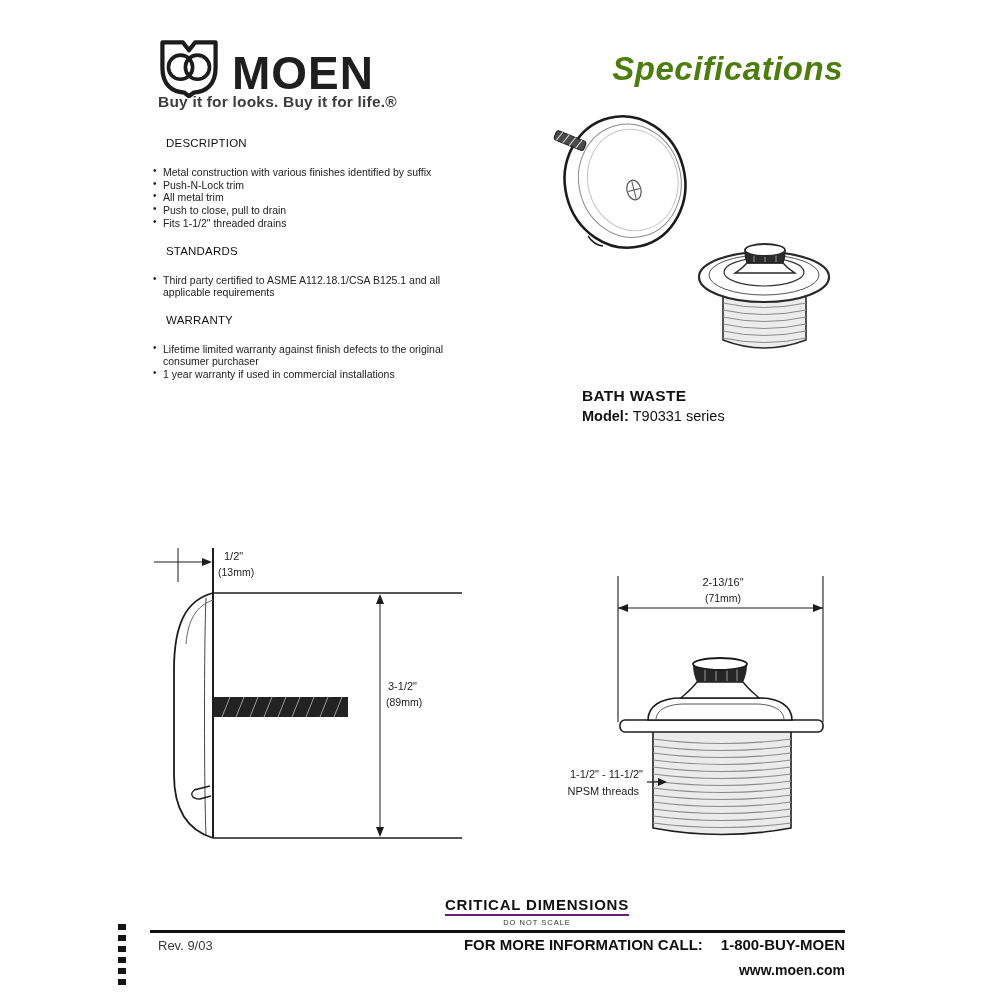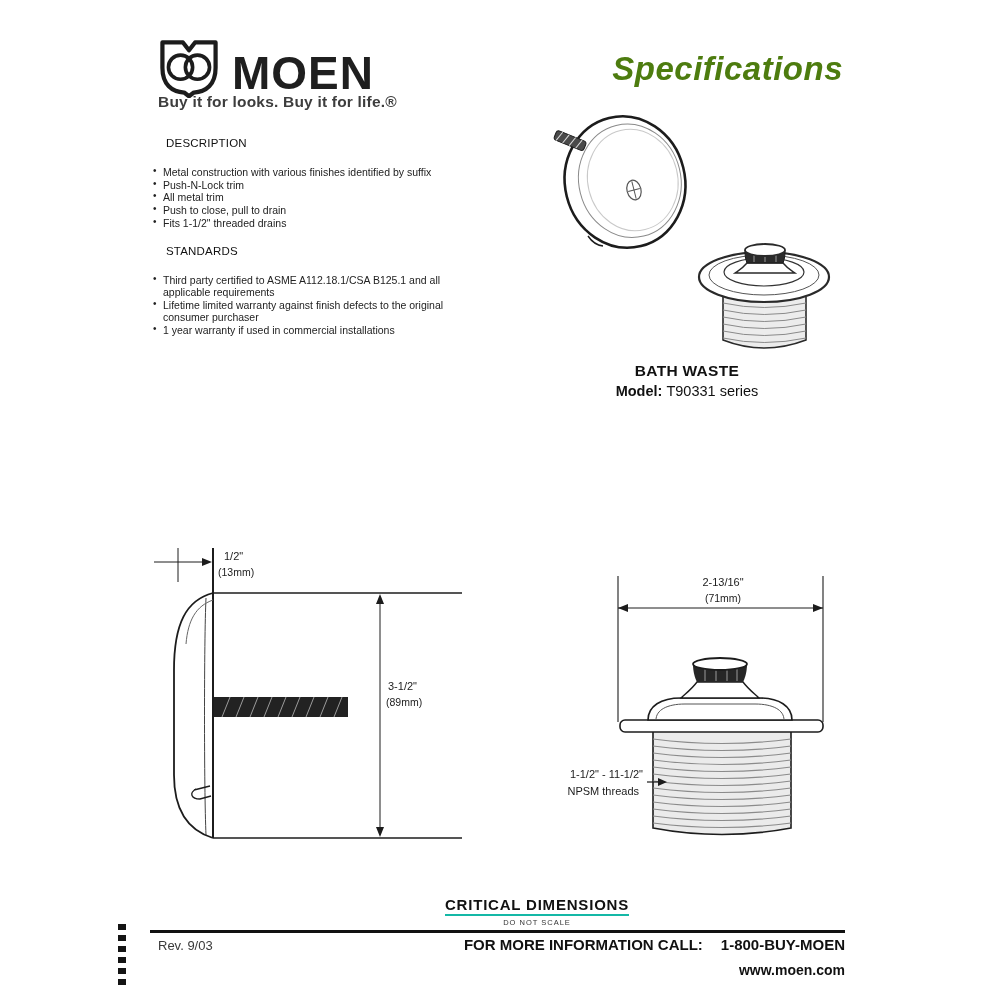--- a/index.html
+++ b/index.html
@@ -15,28 +15,28 @@
   .spec-title{font-style:italic;font-weight:700;font-size:33px;color:#4d7c0f;text-align:right;letter-spacing:.5px;}
 
   
   .info-col{width:324px;}
   .info-col h3{margin:16px;font-size:11.5px;font-weight:400;line-height:1.12;letter-spacing:.2px;color:#111;}
   .info-col ul{margin:0 0 1px 0;padding:0 0 0 13px;list-style:none;}
   .info-col li{font-size:10.5px;line-height:1.16;color:#222;position:relative;margin:0 0 .5px 0;}
   .info-col li::before{content:"•";position:absolute;left:-10px;top:-1px;font-size:10px;color:#222;}
 
   
-  .prod-caption{width:210px;text-align:center;}
+  .prod-caption{width:210px;text-align:left;margin-top:25px;}
   .prod-name{font-weight:800;font-size:15.5px;letter-spacing:.3px;color:#111;}
   .prod-model{font-size:14.5px;margin-top:3px;color:#111;}
   .prod-model .lbl{font-weight:800;}
 
   
   .critical-wrap{width:380px;text-align:center;}
-  .critical{display:inline-block;font-weight:800;font-size:15px;letter-spacing:.8px;border-bottom:2px solid #14b8a6;padding-bottom:1px;color:#111;}
+  .critical{display:inline-block;font-weight:800;font-size:15px;letter-spacing:.8px;border-bottom:2px solid #701a75;padding-bottom:1px;color:#111;}
   .scale-note{font-size:7.5px;letter-spacing:1px;color:#333;margin-top:2px;}
   .footer-rule{background:#111;height:3px;}
   .rev{font-size:13px;color:#3a3a3a;}
   .info-call{width:460px;text-align:right;font-weight:800;font-size:15px;color:#111;}
   .info-call .phone{margin-left:18px;text-align:right;}
   .website{width:460px;text-align:right;font-weight:800;font-size:14px;color:#111;margin-top:7px;}
   .spine-code{width:8px;height:64px;background:repeating-linear-gradient(#141414 0 6px, transparent 6px 11px);}
 
   svg text{font-family:"Liberation Sans",sans-serif;fill:#1c1c1c;}
   .dim{font-size:11px;}
@@ -62,20 +62,21 @@
       <li>Metal construction with various finishes identified by suffix</li>
       <li>Push-N-Lock trim</li>
       <li>All metal trim</li>
       <li>Push to close, pull to drain</li>
       <li>Fits 1-1/2" threaded drains</li>
     </ul>
     <h3>STANDARDS</h3>
     <ul>
       <li>Third party certified to ASME A112.18.1/CSA B125.1 and all applicable requirements</li>
     </ul>
+    <h3>WARRANTY</h3>
     <ul>
       <li>Lifetime limited warranty against finish defects to the original consumer purchaser</li>
       <li>1 year warranty if used in commercial installations</li>
     </ul>
   </div>
 
   <svg class="abs" style="left:550px;top:110px;" width="300" height="148" viewBox="0 0 300 148">
     <g transform="rotate(-14 75 72)">
       <ellipse cx="75" cy="72" rx="60" ry="66" fill="#fff" stroke="#1c1c1c" stroke-width="2.6"></ellipse>
       <ellipse cx="80" cy="72" rx="51" ry="57" fill="none" stroke="#8a8a8a" stroke-width="1"></ellipse>

